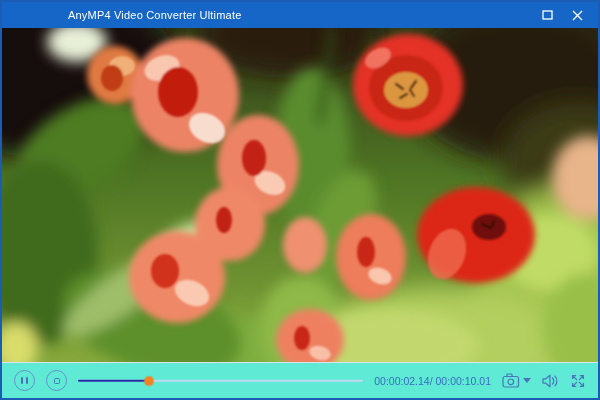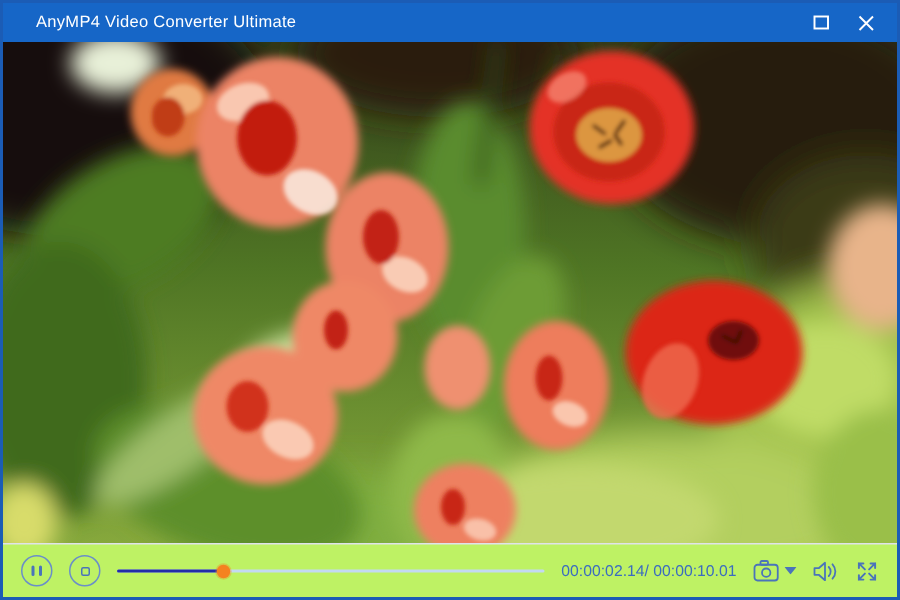--- a/index.html
+++ b/index.html
@@ -5,37 +5,37 @@
   html,body{margin:0;padding:0;width:600px;height:400px;overflow:hidden;background:#e8e8e8;}
   .window{
     width:600px;height:400px;box-sizing:border-box;
     border:2px solid #1b5cb5;
     display:flex;flex-direction:column;background:#fff;
     font-family:"Liberation Sans",sans-serif;
   }
   
   .titlebar{
     height:26px;flex:0 0 26px;background:#1666c7;
-    display:flex;align-items:center;color:#fff;
+    display:flex;align-items:center;color:#fff;padding-left:44px;
   }
   .titlebar .title{
     flex:1;font-size:11px;letter-spacing:.2px;padding-left:22px;
     white-space:nowrap;overflow:hidden;
   }
   .winbtn{
     width:30px;height:100%;display:flex;align-items:center;justify-content:center;
     cursor:default;
   }
   .winbtn svg{display:block;}
   
   .video{flex:1 1 auto;position:relative;background:#000;overflow:hidden;}
   .video svg{display:block;width:100%;height:100%;}
   
   .controls{
-    height:36px;flex:0 0 36px;background:#bef264;border-top:1px solid #dfe3ea;
+    height:36px;flex:0 0 36px;background:#5eead4;border-top:1px solid #dfe3ea;
     display:flex;align-items:center;padding:0 12px;gap:11px;box-sizing:border-box;
   }
   .cbtn{
     width:21px;height:21px;border-radius:50%;
     border:1.4px solid #6a8ec9;background:transparent;box-sizing:border-box;
     display:flex;align-items:center;justify-content:center;flex:0 0 auto;
     padding:0;cursor:pointer;
   }
   .pause-bars{display:flex;gap:2.5px;}
   .pause-bars i{display:block;width:1.8px;height:7px;background:#4a74ba;border-radius:1px;}

